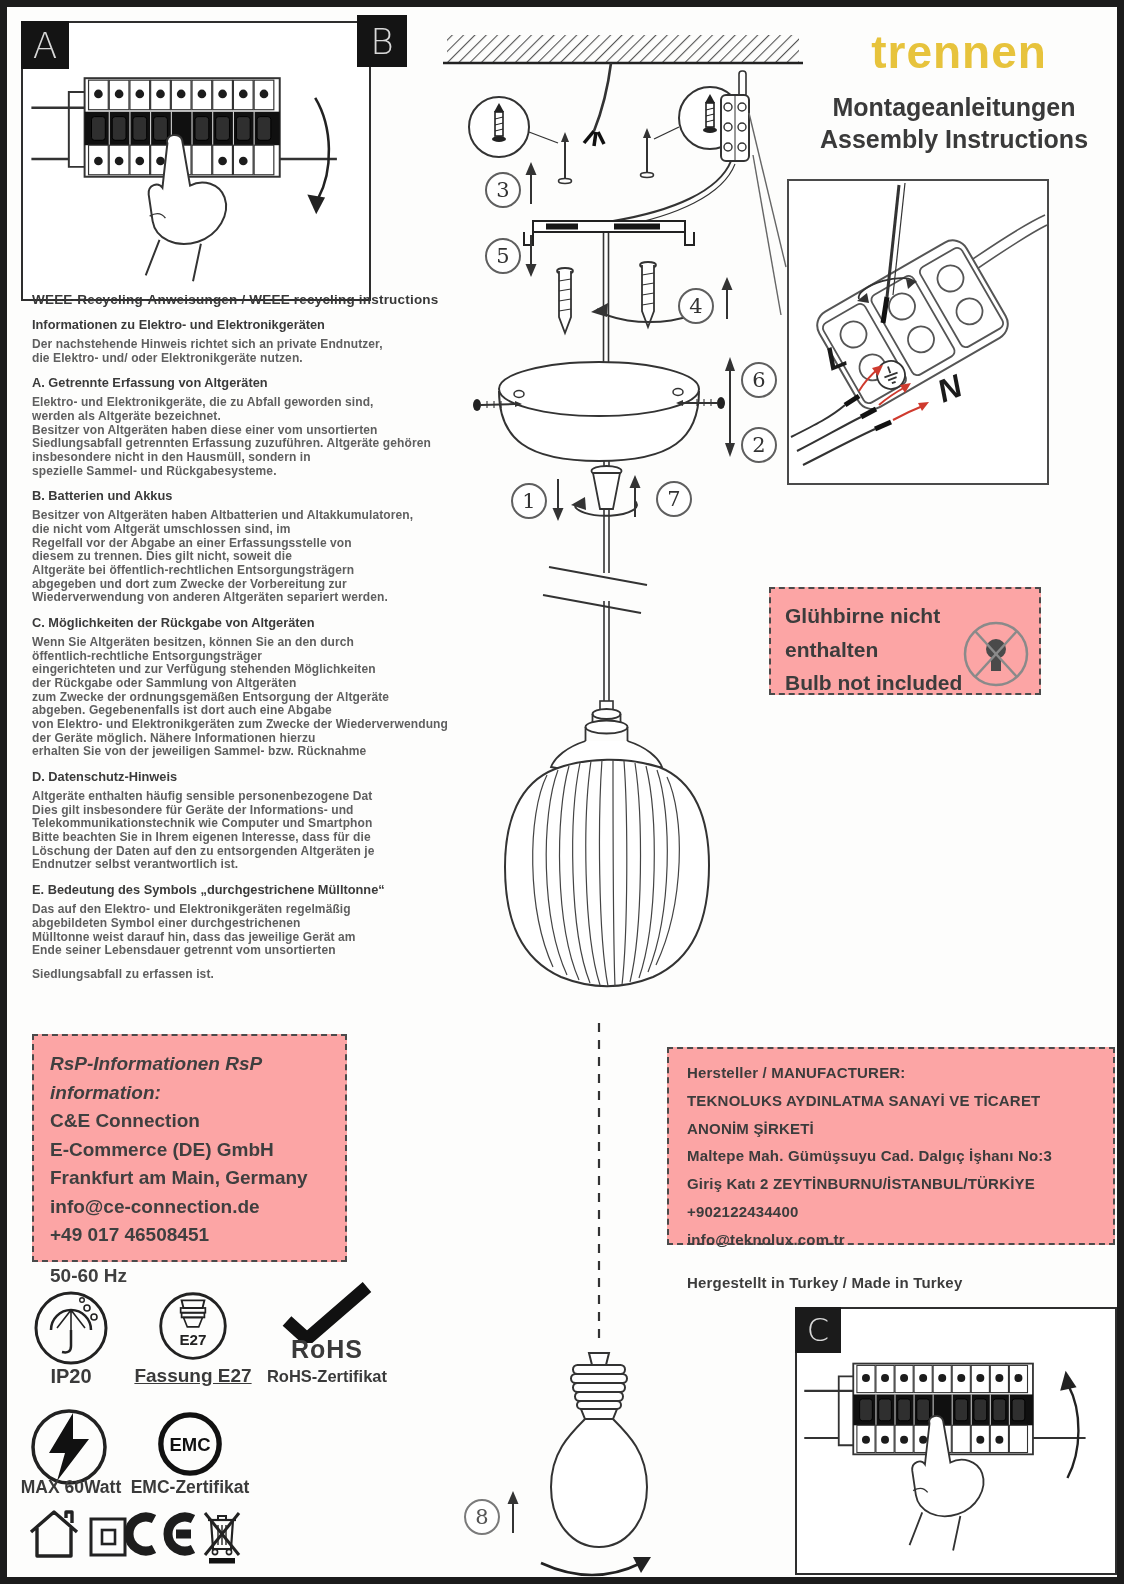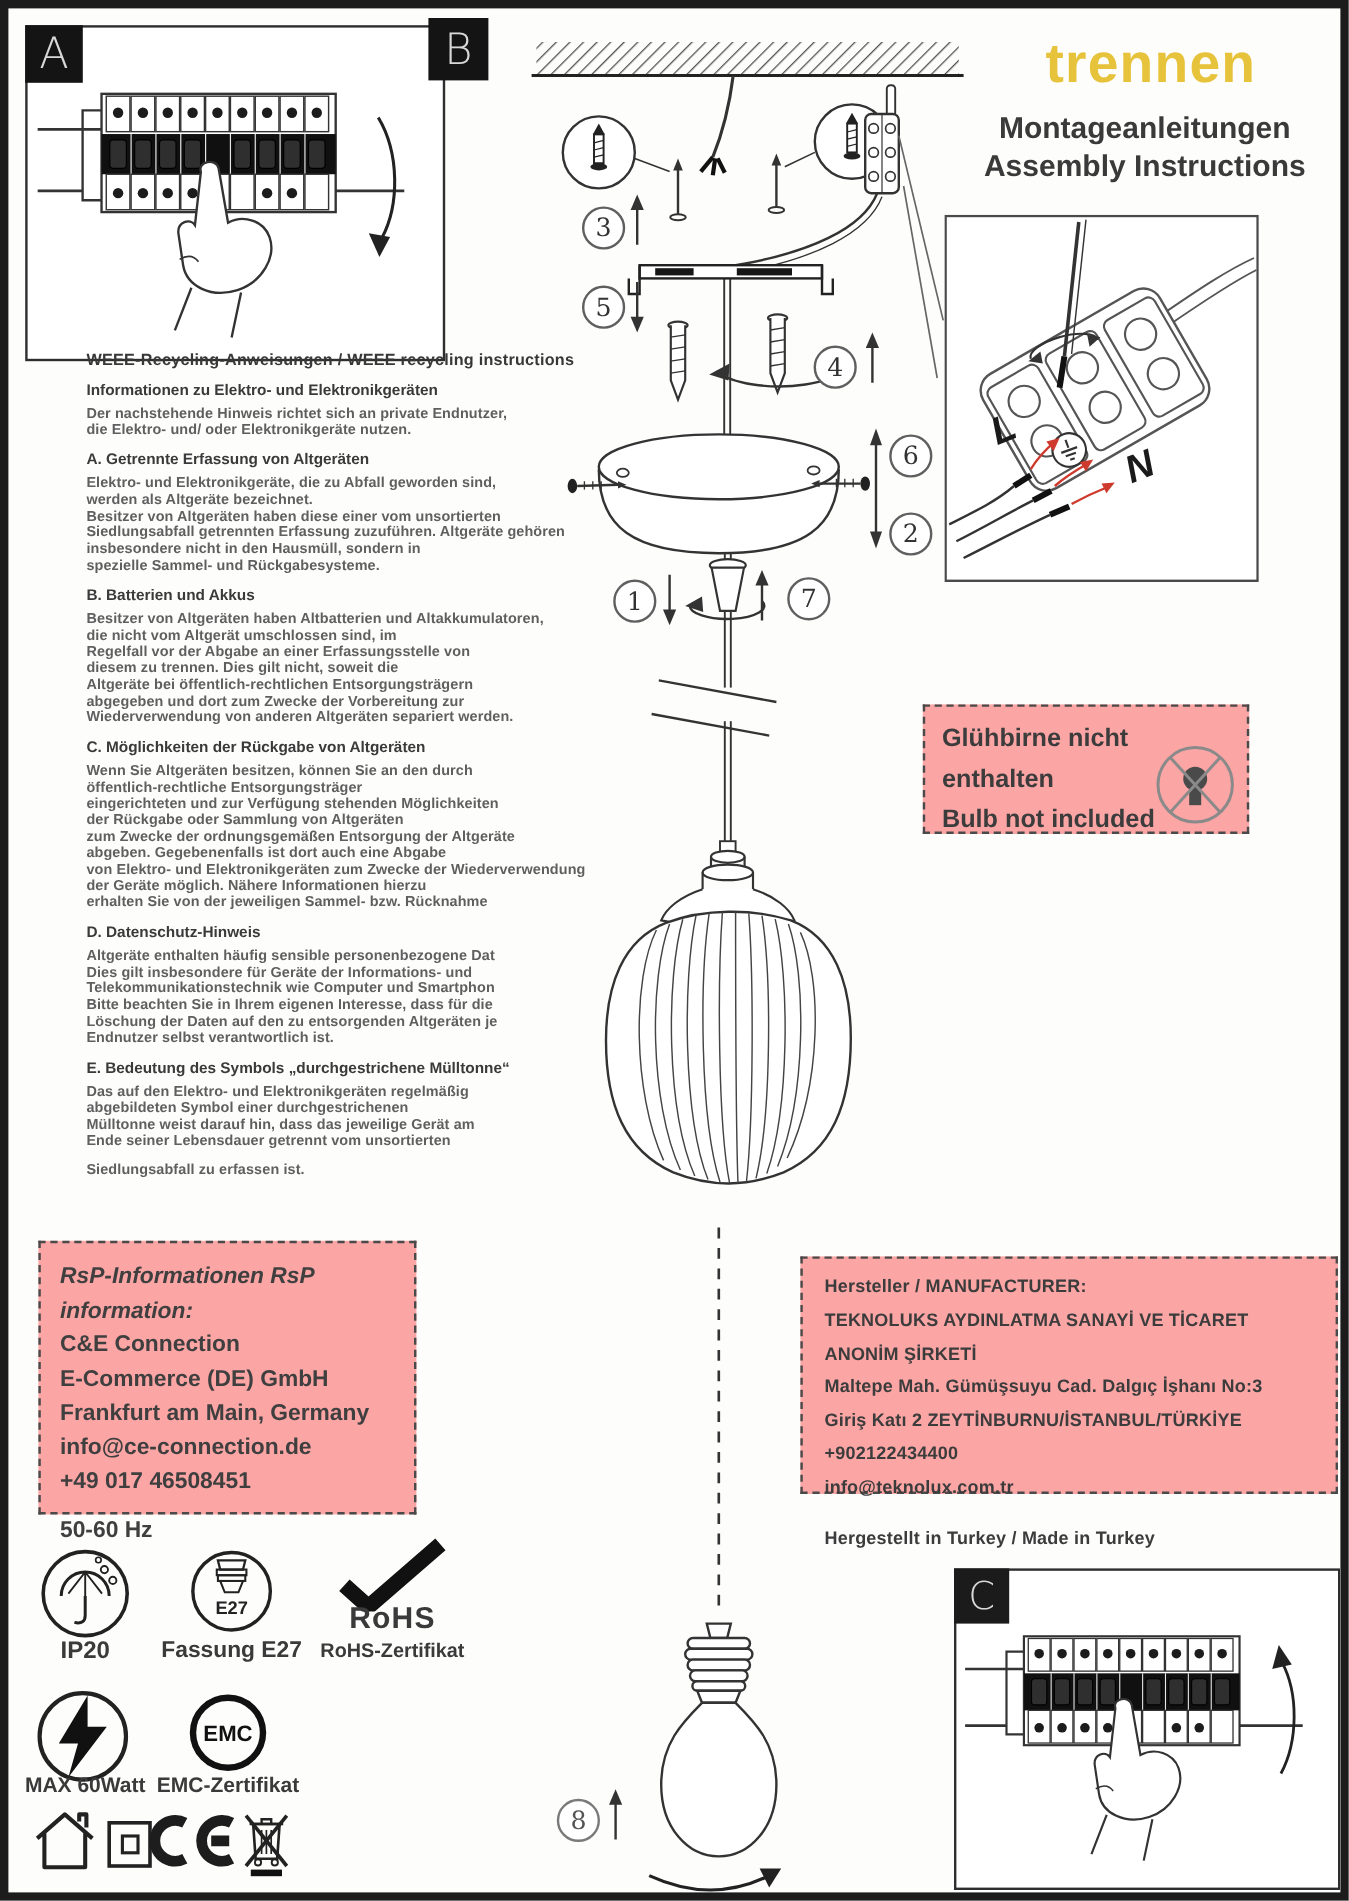--- a/index.html
+++ b/index.html
@@ -8,21 +8,21 @@
         font-family:"Liberation Sans",sans-serif;color:#3e3e3e;}
   .abs{position:absolute;}
   .plabel{position:absolute;background:#141414;color:#d8d8d8;display:flex;
           align-items:center;justify-content:center;font-weight:300;
           font-size:36px;font-family:"DejaVu Sans",sans-serif;}
   .panelbox{position:absolute;border:2px solid #2e2e2e;background:#fff;}
   .brand{position:absolute;left:802px;top:18px;width:300px;text-align:center;
          font-size:46px;font-weight:800;letter-spacing:1px;color:#e7c33c;}
   .titles{position:absolute;left:792px;top:84px;width:310px;text-align:center;
           font-size:25px;font-weight:700;color:#3a3a3a;line-height:1.28;}
-  .weee{position:absolute;left:25px;top:285px;width:424px;color:#5f5f5f;margin-left:40px;}
+  .weee{position:absolute;left:25px;top:285px;width:424px;color:#5f5f5f;}
   .weee .wt{font-size:13.5px;font-weight:700;color:#383838;margin:0 0 10px;letter-spacing:.2px;}
   .weee h4{font-size:12.8px;font-weight:700;color:#3a3a3a;margin:10px 0 6px;}
   .weee p{font-size:12px;font-weight:600;line-height:1.14;margin:0 0 4px;
           white-space:pre-line;letter-spacing:.1px;}
   .step{position:absolute;width:32px;height:32px;border:2px solid #5f5f5f;border-radius:50%;
         background:#fff;display:flex;align-items:center;justify-content:center;
         font:400 21px "DejaVu Serif",serif;color:#333;z-index:5;}
   .arrow{position:absolute;z-index:5;}
   .dashedbox{position:absolute;border:2.5px dashed #4a4a4a;background:#fca5a5;box-sizing:border-box;}
   .bulbnote{font-size:21px;font-weight:700;color:#3c3c3c;line-height:1.6;padding:10px 0 0 14px;}
@@ -439,21 +439,21 @@
   <div class="iclabel" style="left:22px;top:1358px;width:84px;font-size:20px;">IP20</div>
 
   <svg class="abs" style="left:148px;top:1281px;" width="76" height="76" viewBox="0 0 80 80">
     <circle cx="40" cy="40" r="34" fill="none" stroke="#222" stroke-width="3"></circle>
     <path d="M28,13 h24 l-2,8 h-20 z" fill="none" stroke="#222" stroke-width="2"></path>
     <rect x="27" y="21" width="26" height="5" fill="none" stroke="#222" stroke-width="1.8"></rect>
     <rect x="28" y="26" width="24" height="5" fill="none" stroke="#222" stroke-width="1.8"></rect>
     <path d="M30,31 L50,31 L46,41 L34,41 Z" fill="none" stroke="#222" stroke-width="1.8"></path>
     <text x="40" y="60" text-anchor="middle" font-family="Liberation Sans, sans-serif" font-size="16" font-weight="bold" fill="#222">E27</text>
   </svg>
-  <div class="iclabel" style="left:113px;top:1358px;width:146px;font-size:19px;">Fassung E27</div>
+  <div class="iclabel" style="left:113px;top:1358px;width:146px;font-size:19px;text-decoration:underline;">Fassung E27</div>
 
   <svg class="abs" style="left:272px;top:1274px;" width="96" height="62" viewBox="0 0 96 62">
     <polyline points="8,40 28,58 88,6" fill="none" stroke="#111" stroke-width="13"></polyline>
   </svg>
   <div class="iclabel" style="left:262px;top:1328px;width:116px;font-size:25px;letter-spacing:1px;">RoHS</div>
   <div class="iclabel" style="left:247px;top:1360px;width:146px;font-size:16.5px;">RoHS-Zertifikat</div>
 
   <svg class="abs" style="left:20px;top:1398px;" width="84" height="84" viewBox="0 0 84 84">
     <circle cx="42" cy="42" r="36" fill="none" stroke="#222" stroke-width="3.5"></circle>
     <polygon points="46,8 22,48 38,48 30,76 62,34 46,34" fill="#111"></polygon>

